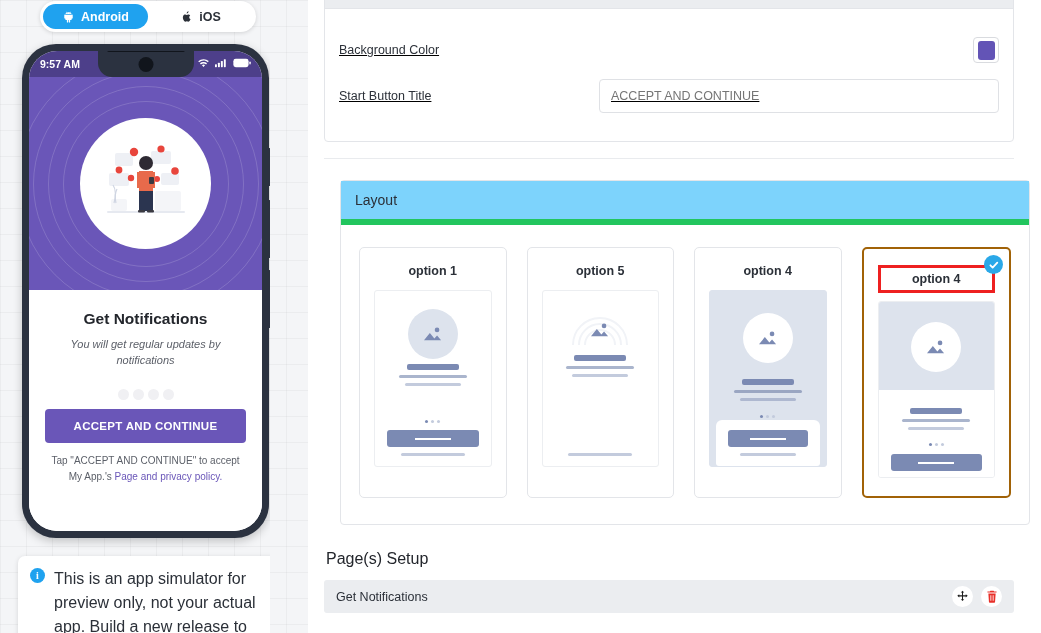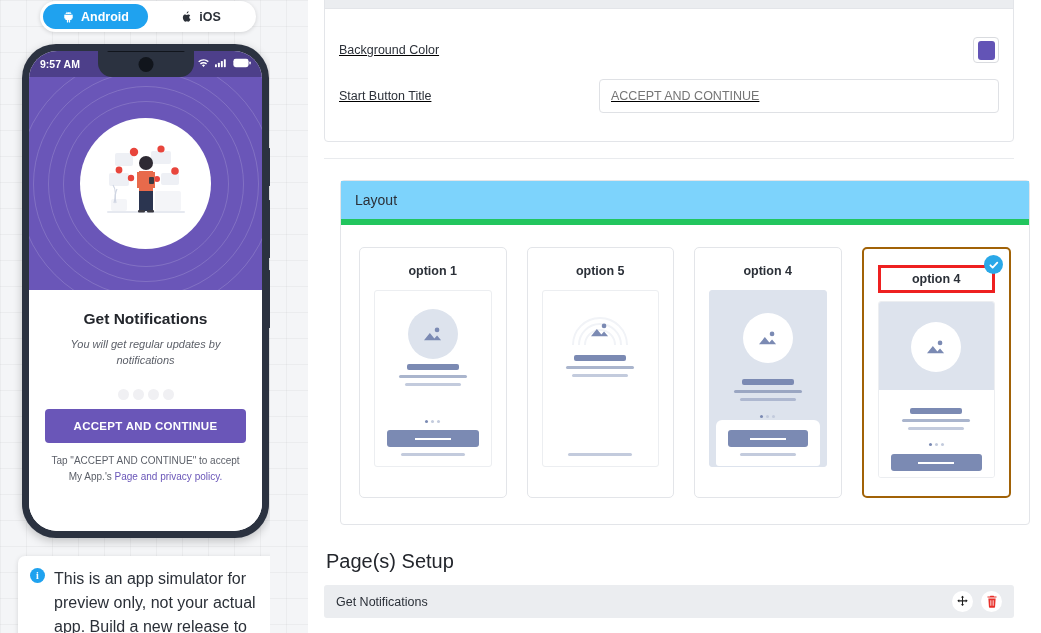--- a/index.html
+++ b/index.html
@@ -346,21 +346,21 @@
   .thumb-lower-white { background: #ffffff; padding: 12px 12px 10px; display: flex; flex-direction: column; align-items: center; }
 
   
   #pages-setup {
     position: absolute; left: 16px; top: 540px; width: 690px;
   }
   #pages-head {
     display: flex; align-items: center; justify-content: space-between;
     padding: 10px 2px 12px;
   }
-  #pages-title { font-size: 20px; color: #23262c; }
+  #pages-title { font-size: 16px; color: #23262c; }
   #add-new-button {
     background: #2aa8e8; color: #ffffff;
     border: none; border-radius: 4px;
     height: 29px; padding: 0 13px;
     display: flex; align-items: center; gap: 6px;
     font-size: 12.5px;
     font-family: "Liberation Sans", sans-serif;
     cursor: pointer;
   }
   #page-row {

